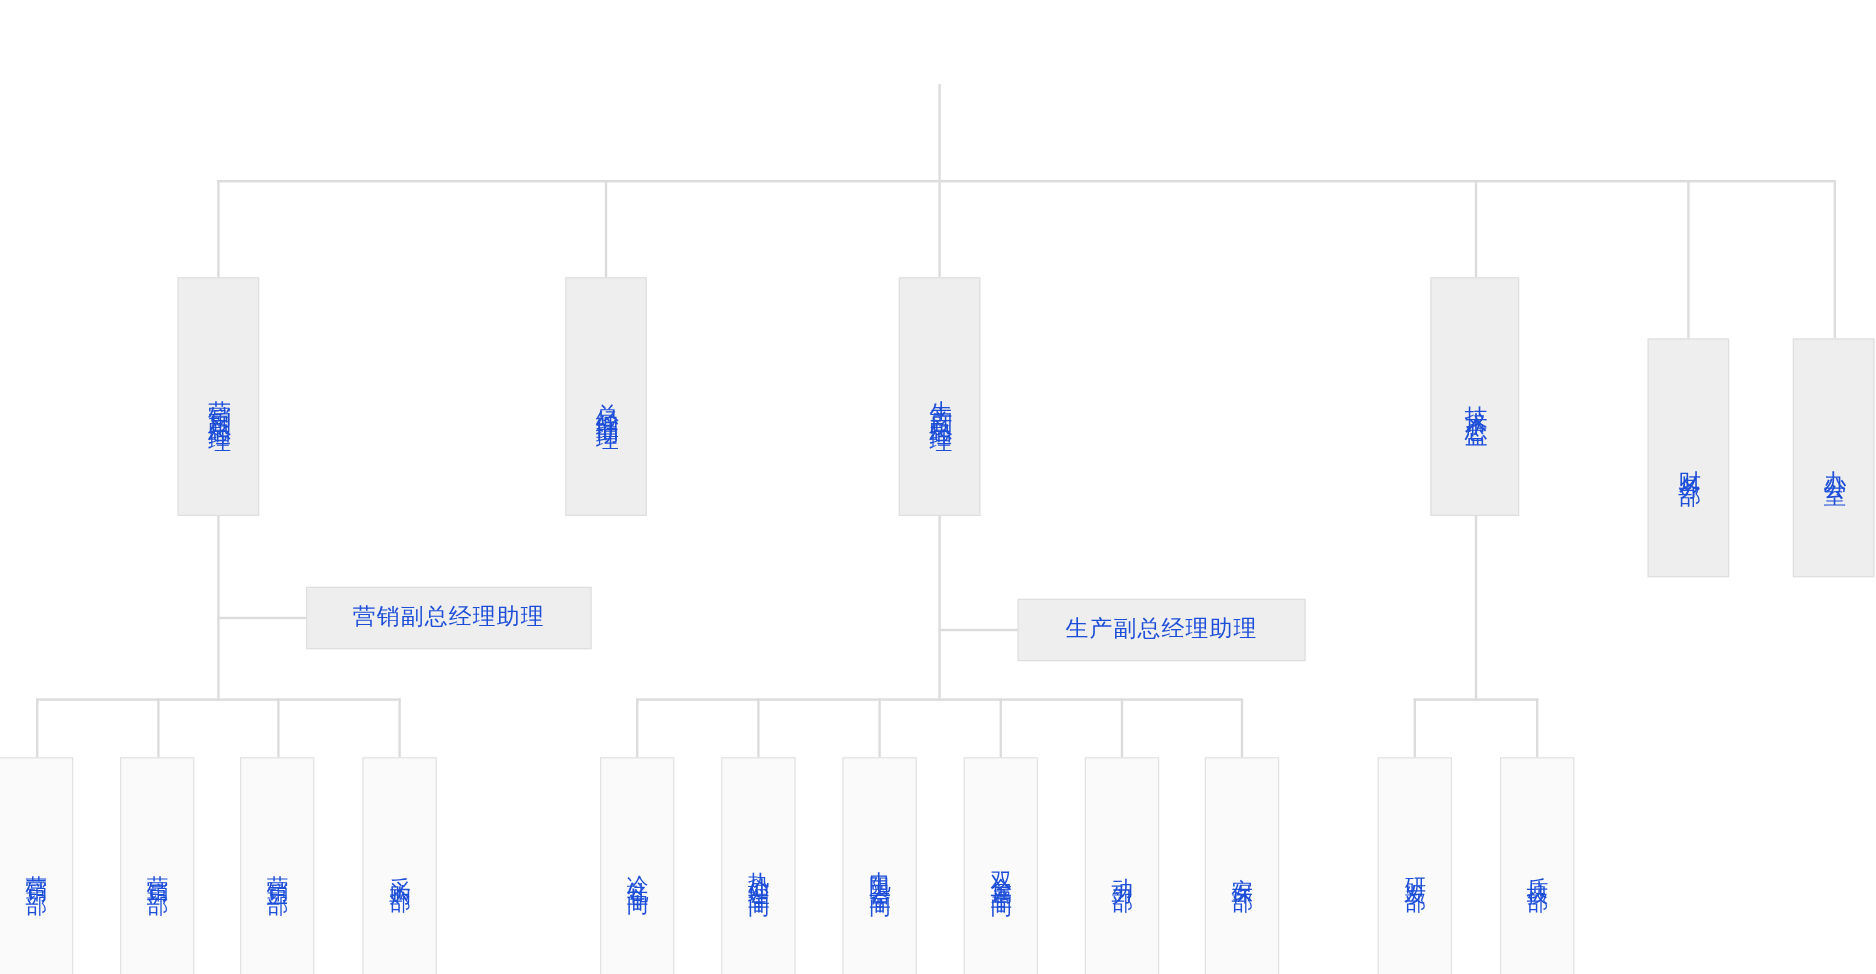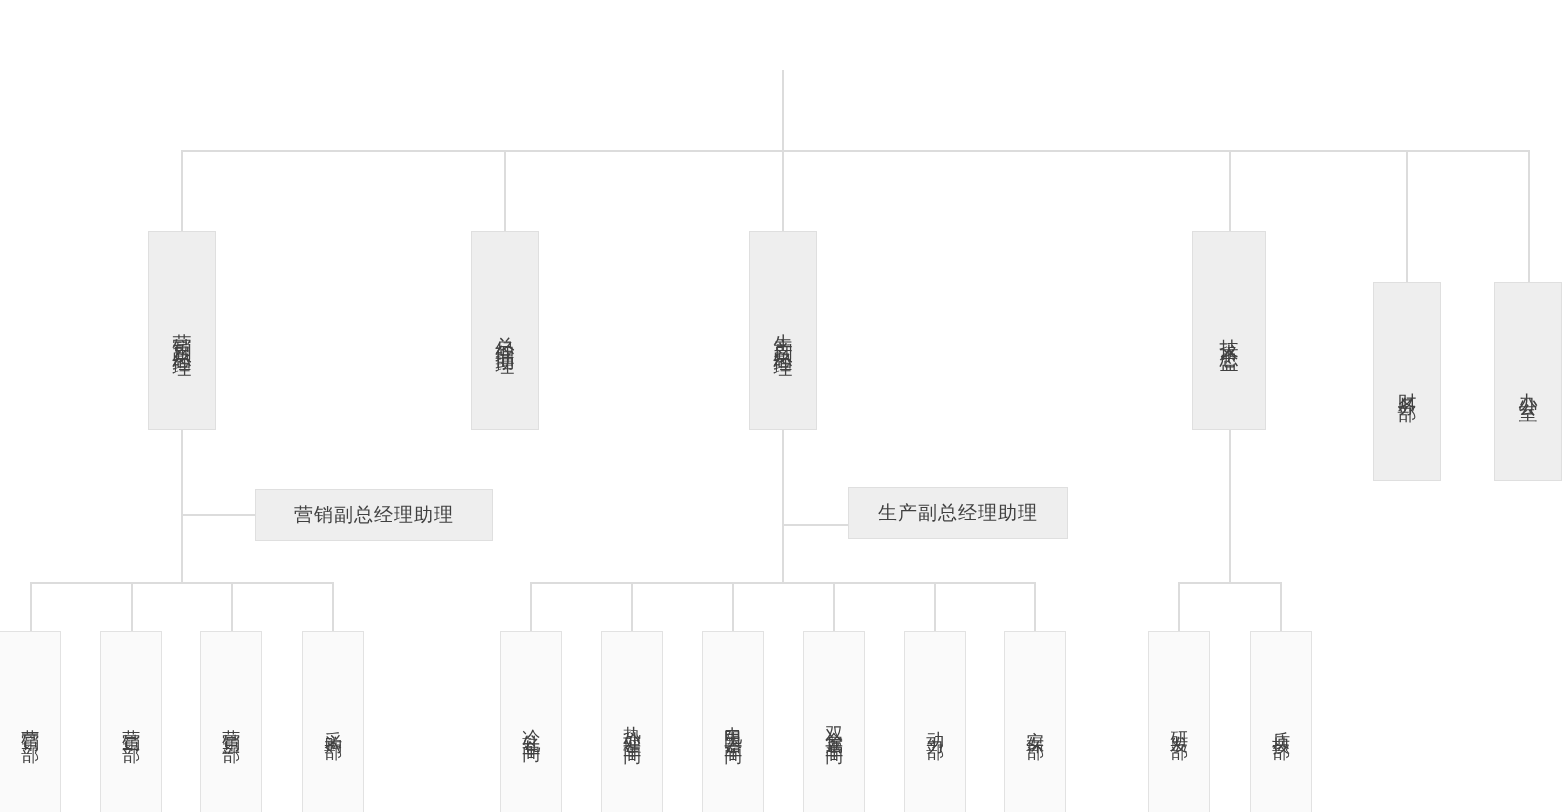--- a/index.html
+++ b/index.html
@@ -26,21 +26,21 @@
 
   
   .node {
     position: absolute;
     box-sizing: border-box;
     border: 1px solid #dfdfdf;
     background: #eeeeee;
     display: flex;
     align-items: center;
     justify-content: center;
-    color: #404040;
+    color: #1d4ed8;
     font-size: 19px;
     line-height: 1.48;
   }
   .node.root {
     background: #1155bb;
     border: none;
     color: #ffffff;
     font-size: 25px;
     font-weight: bold;
     letter-spacing: 7px;
@@ -112,21 +112,21 @@
   <div class="node vert" style="left:749px; top:231px; width:68px; height:199px;">生产副总经理</div>
 
   <div class="node vert" style="left:1192px; top:231px; width:74px; height:199px;">技术总监</div>
 
   <div class="node vert" style="left:1373px; top:282px; width:68px; height:199px;">财务部</div>
 
   <div class="node vert" style="left:1494px; top:282px; width:68px; height:199px;">办公室</div>
 
   <div class="node assist" style="left:255px; top:489px; width:238px; height:52px;">营销副总经理助理</div>
 
-  <div class="node assist" style="left:848px; top:487px; width:220px; height:52px;">生产副总经理助理</div>
+  <div class="node assist" style="left:848px; top:499px; width:240px; height:52px;">生产副总经理助理</div>
 
   <div class="node vert leaf" style="left:-1px; top:631px; width:62px; height:182px;">营销一部</div>
   <div class="node vert leaf" style="left:100px; top:631px; width:62px; height:182px;">营销二部</div>
   <div class="node vert leaf" style="left:200px; top:631px; width:62px; height:182px;">营销三部</div>
   <div class="node vert leaf" style="left:302px; top:631px; width:62px; height:182px;">采购部</div>
 
   <div class="node vert leaf" style="left:500px; top:631px; width:62px; height:182px;">冷轧车间</div>
   <div class="node vert leaf" style="left:601px; top:631px; width:62px; height:182px;">热处理车间</div>
   <div class="node vert leaf" style="left:702px; top:631px; width:62px; height:182px;">电阻器车间</div>
   <div class="node vert leaf" style="left:803px; top:631px; width:62px; height:182px;">双金属车间</div>

